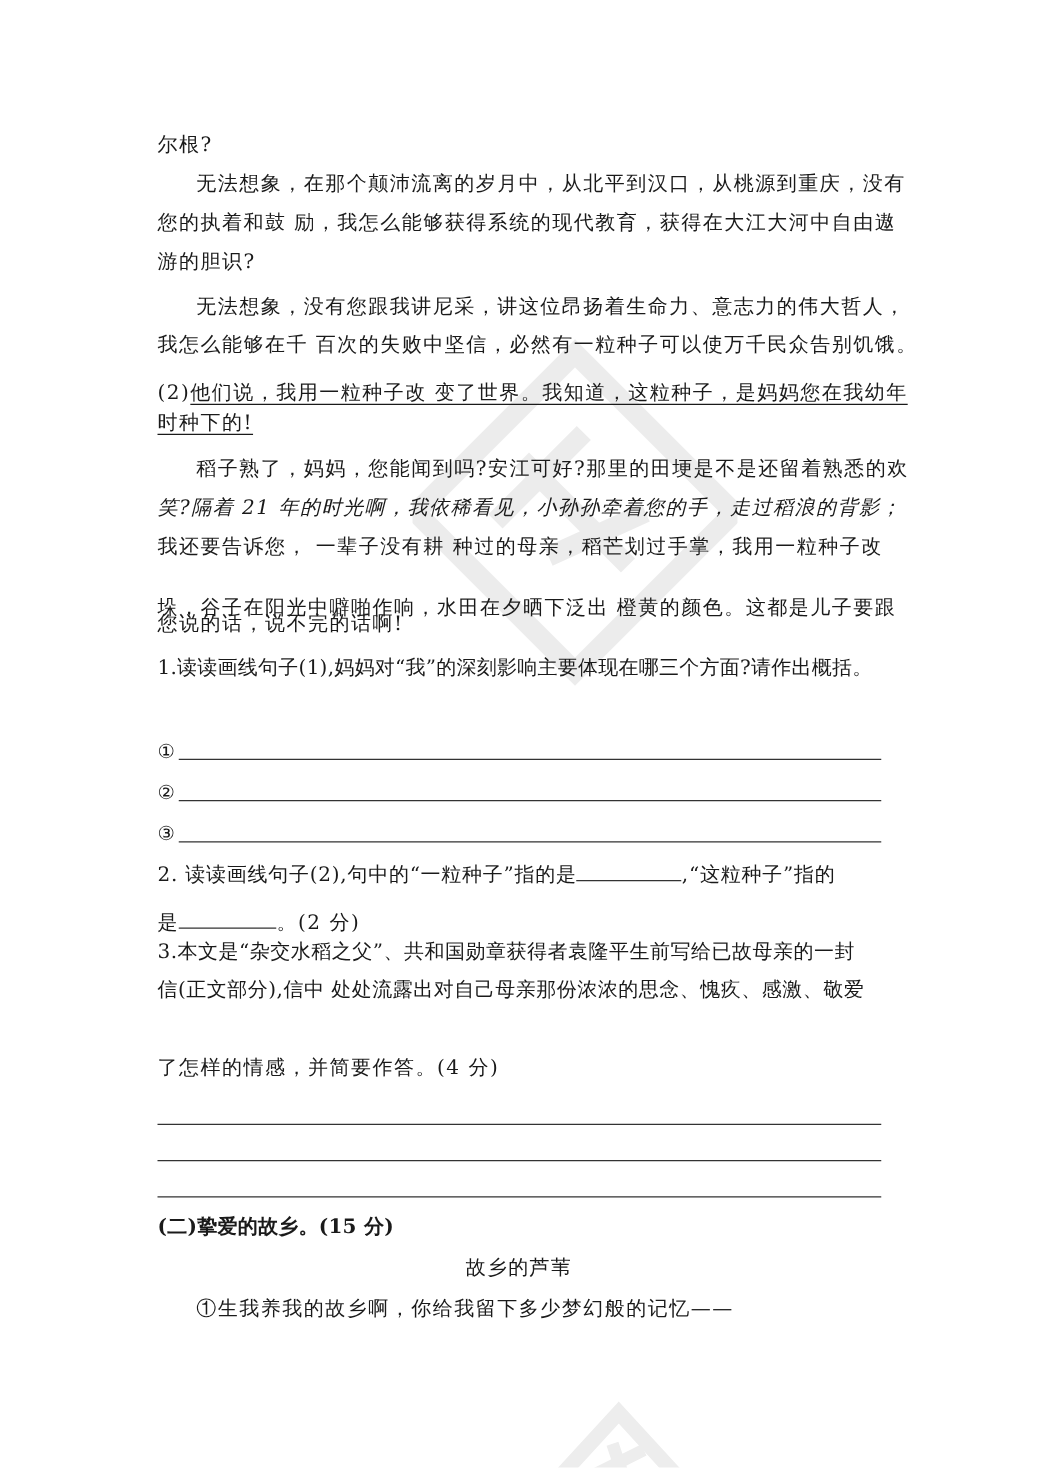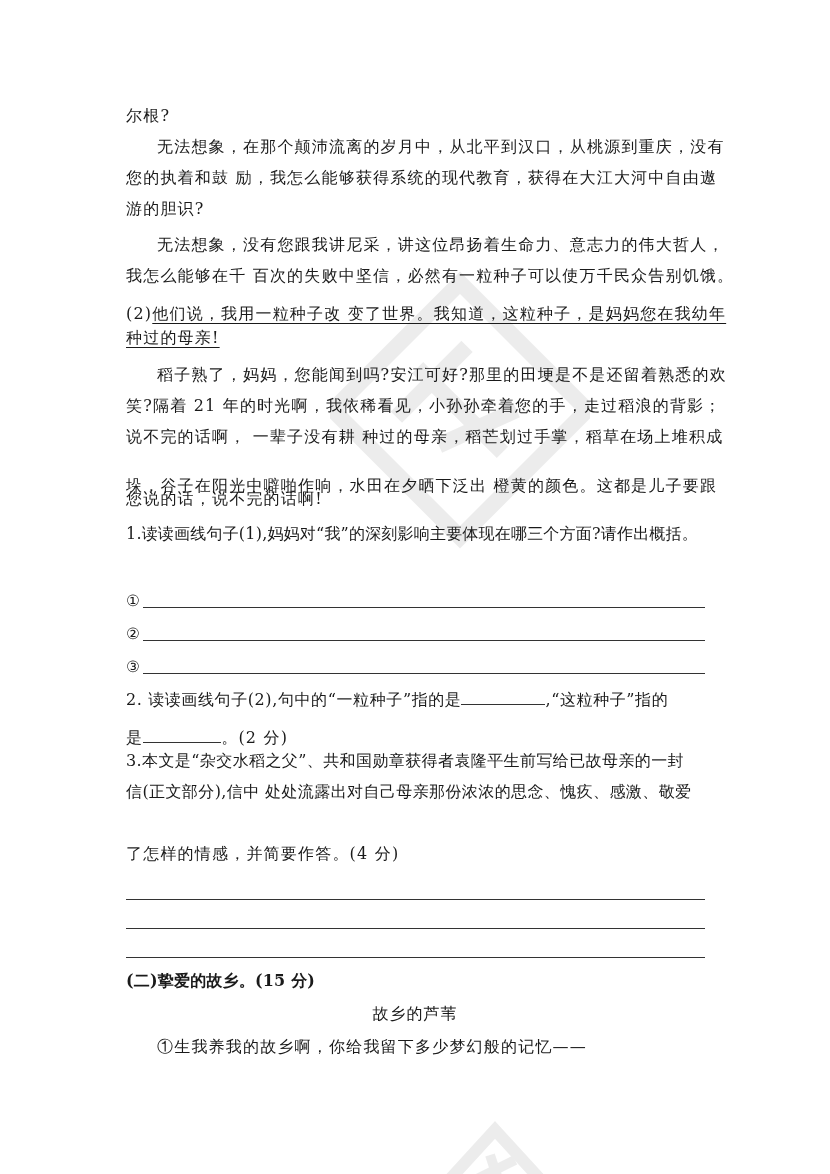--- a/index.html
+++ b/index.html
@@ -36,25 +36,25 @@
   <div class="line" style="top:106px;">尔根?</div>
   <div class="line indent" style="top:137px;">无法想象，在那个颠沛流离的岁月中，从北平到汉口，从桃源到重庆，没有</div>
   <div class="line" style="top:168px;">您的执着和鼓 励，我怎么能够获得系统的现代教育，获得在大江大河中自由遨</div>
   <div class="line" style="top:199px;">游的胆识?</div>
   <div class="line indent" style="top:235px;">无法想象，没有您跟我讲尼采，讲这位昂扬着生命力、意志力的伟大哲人，</div>
   <div class="line" style="top:266px;">我怎么能够在千 百次的失败中坚信，必然有一粒种子可以使万千民众告别饥饿。</div>
   <div class="line" style="top:304px;">
     <span>(2)</span><span class="u">他们说，我用一粒种子改 变了世界。我知道，这粒种子，是妈妈您在我幼年</span>
   </div>
   <div class="line" style="top:328px;">
-    <span class="u">种过的母亲!</span>
+    <span class="u">时种下的!</span>
   </div>
   <div class="line indent" style="top:365px;">稻子熟了，妈妈，您能闻到吗?安江可好?那里的田埂是不是还留着熟悉的欢</div>
-  <div class="line" style="top:396px;">笑?隔着 21 年的时光啊，我依稀看见，小孙孙牵着您的手，走过稻浪的背影；</div>
-  <div class="line" style="top:427px;">说不完的话啊， 一辈子没有耕 种过的母亲，稻芒划过手掌，稻草在场上堆积成</div>
+  <div class="line" style="top:396px;font-style:italic;">笑?隔着 21 年的时光啊，我依稀看见，小孙孙牵着您的手，走过稻浪的背影；</div>
+  <div class="line" style="top:427px;">我还要告诉您， 一辈子没有耕 种过的母亲，稻芒划过手掌，我用一粒种子改</div>
   <div class="line" style="top:476px;">垛，谷子在阳光中噼啪作响，水田在夕晒下泛出 橙黄的颜色。这都是儿子要跟</div>
   <div class="line" style="top:489px;">您说的话，说不完的话啊!</div>
 
   <div class="line" style="top:524px; letter-spacing:0.2px;">1.读读画线句子(1),妈妈对“我”的深刻影响主要体现在哪三个方面?请作出概括。</div>
   <div class="numlabel" style="top:591px;">①</div>
   <div class="rule" style="left:143px; width:562px; top:607px;"></div>
   <div class="numlabel" style="top:624px;">②</div>
   <div class="rule" style="left:143px; width:562px; top:640px;"></div>
   <div class="numlabel" style="top:657px;">③</div>
   <div class="rule" style="left:143px; width:562px; top:673px;"></div>

